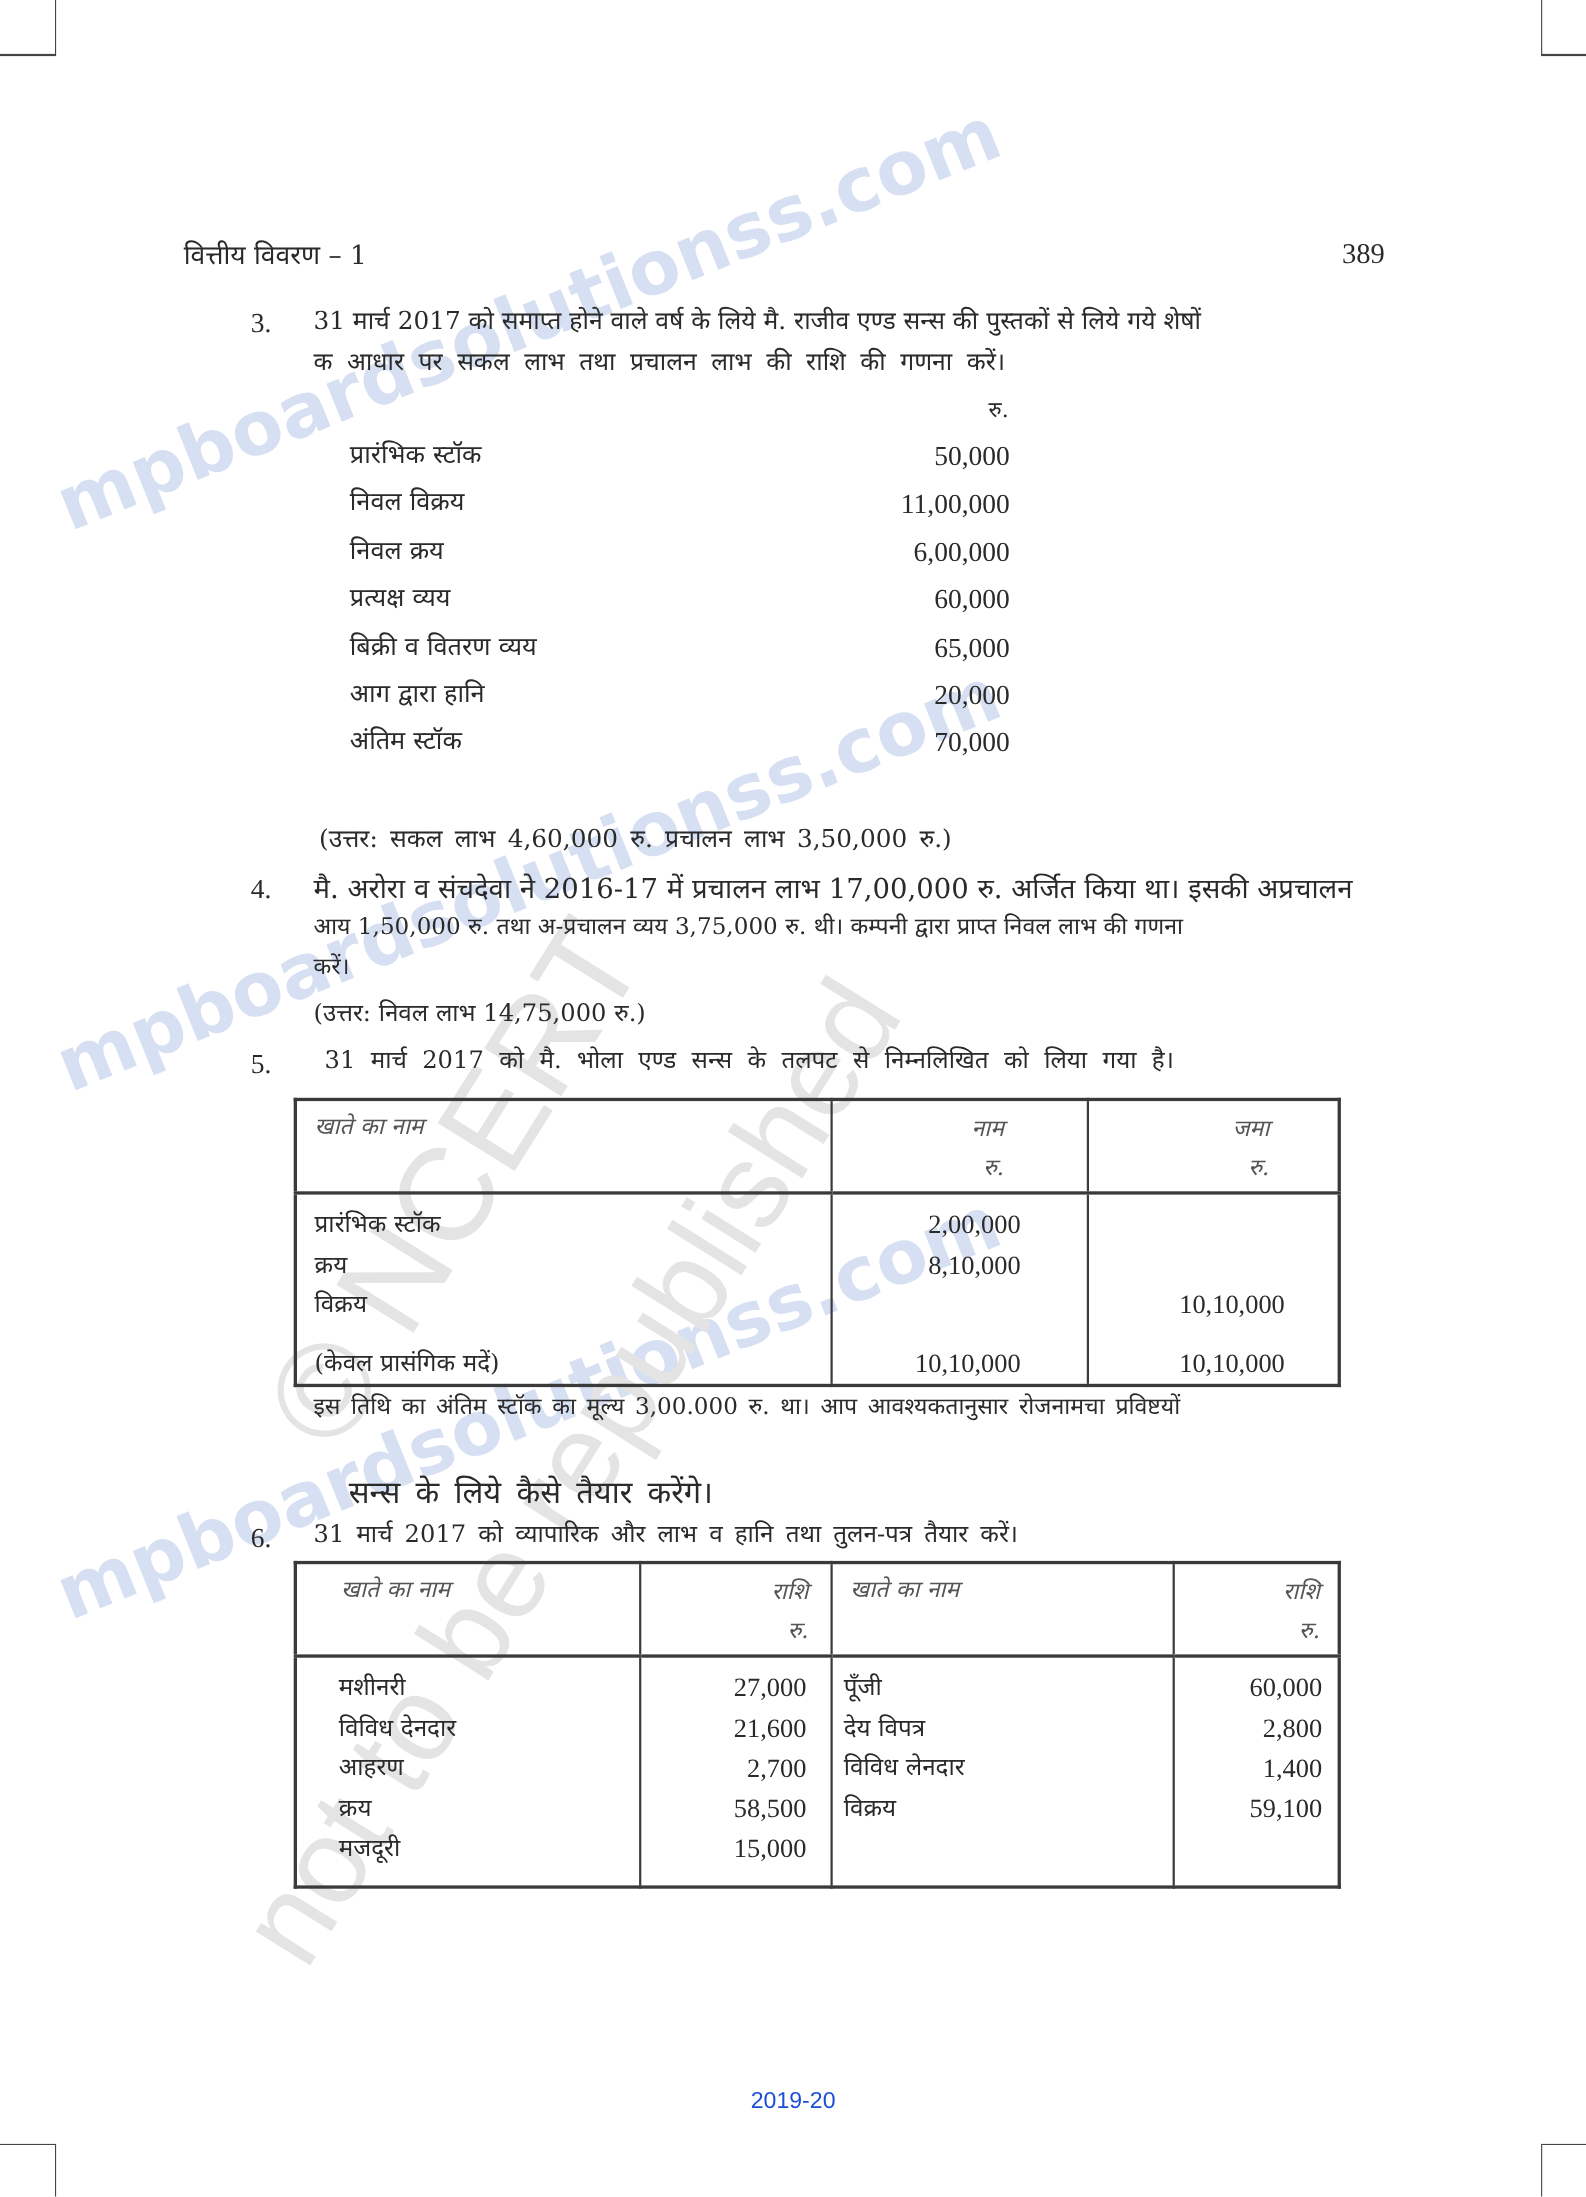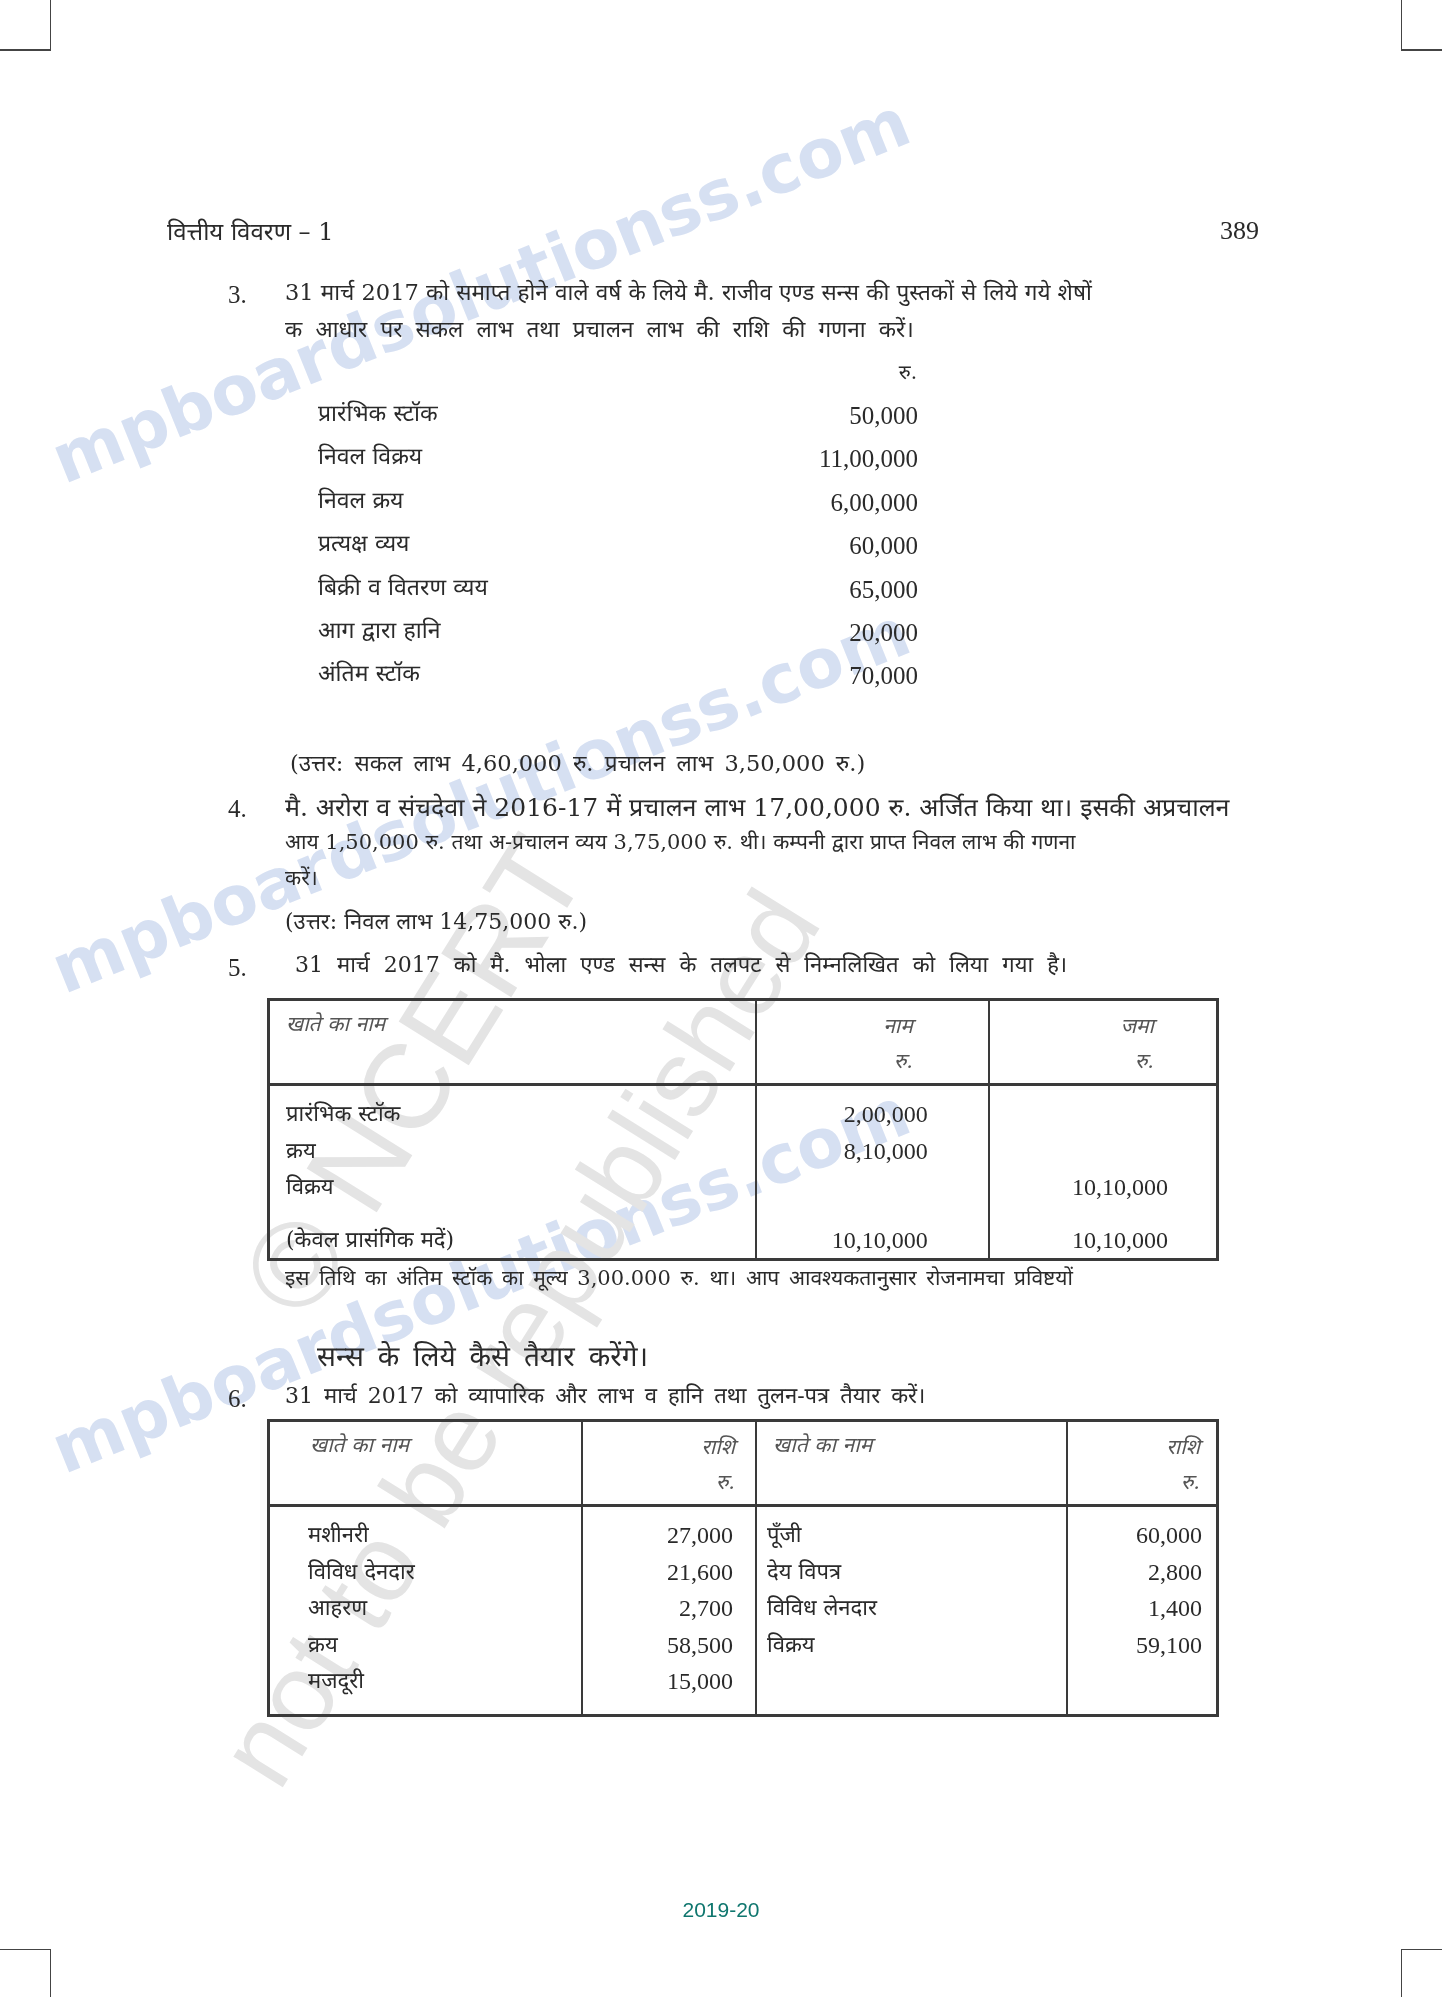--- a/index.html
+++ b/index.html
@@ -197,14 +197,14 @@
       <td class="r num" style="padding-top:10px;padding-right:14px;font-size:24px;">
         <span class="rowline">60,000</span>
         <span class="rowline">2,800</span>
         <span class="rowline">1,400</span>
         <span class="rowline">59,100</span>
       </td>
     </tr>
   </tbody>
     </table>
 
-  <div class="abs" style="left:0;width:1442px;text-align:center;top:1898px;font-family:'Liberation Sans','DejaVu Sans',sans-serif;font-size:21px;color:#0f766e;">2019-20</div>
+  <div class="abs" style="left:0;width:1442px;text-align:center;top:1898px;font-family:'Liberation Sans','DejaVu Sans',sans-serif;font-size:21px;color:#1d4ed8;">2019-20</div>
 </div>
 
 </body></html>

